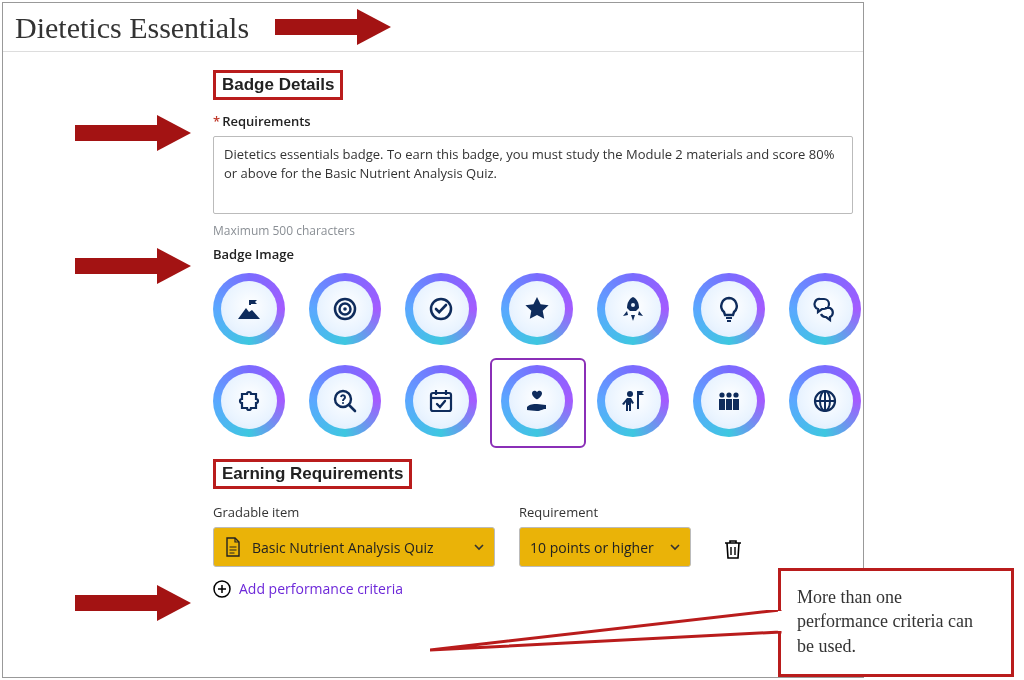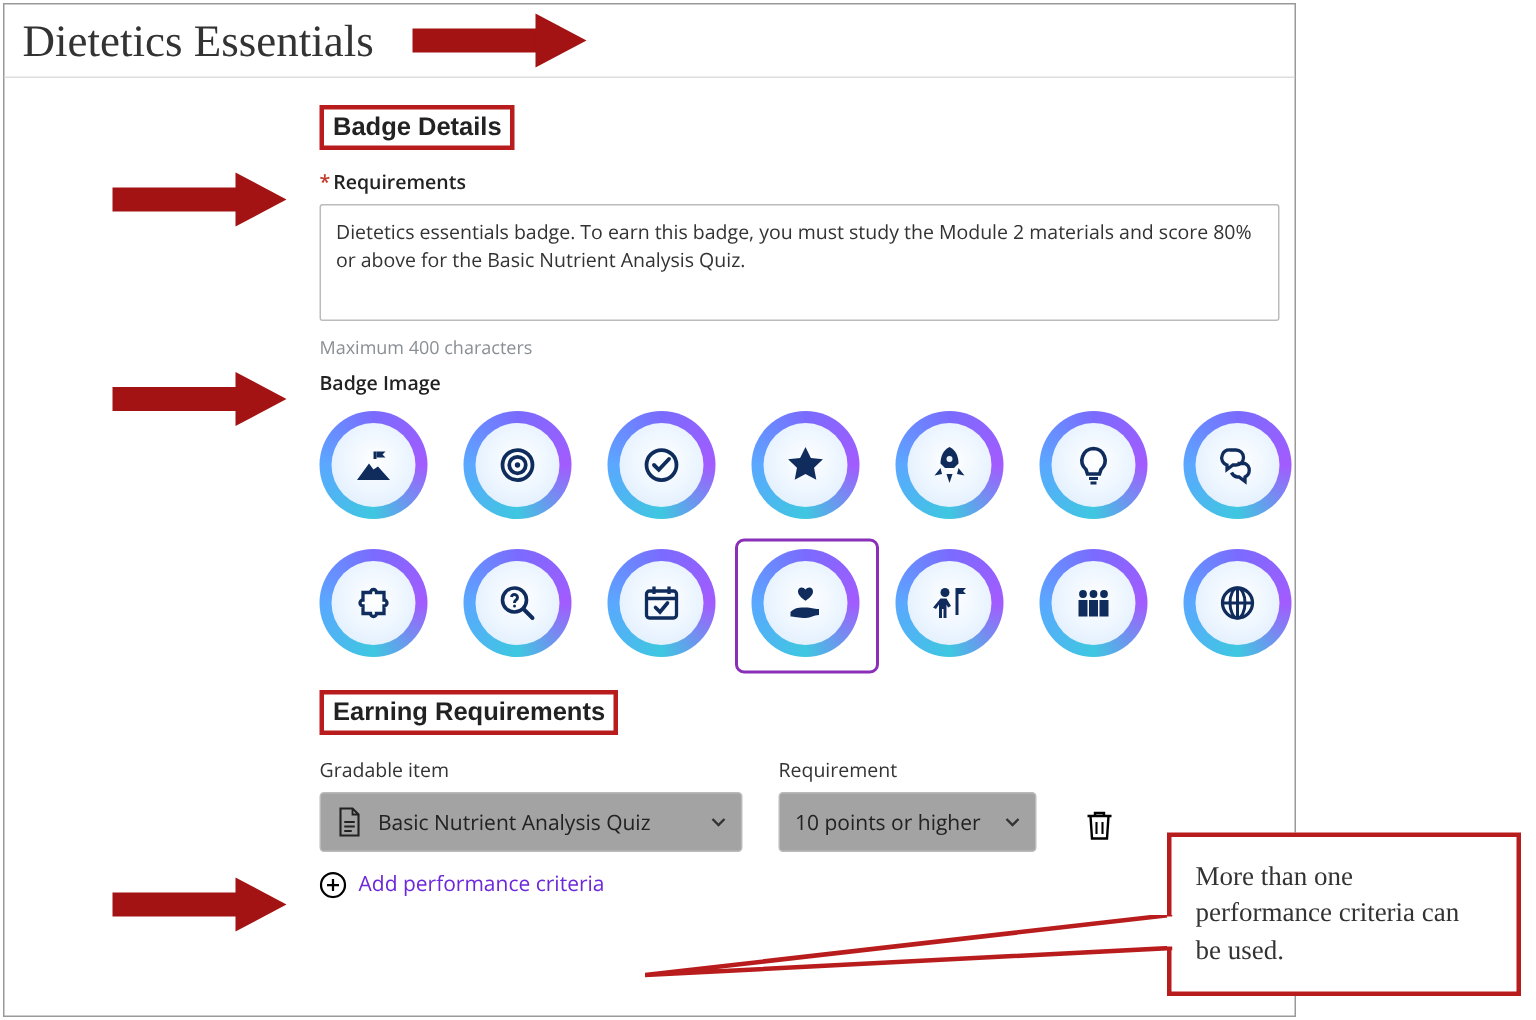--- a/index.html
+++ b/index.html
@@ -79,40 +79,40 @@
   }
   .earning { margin-top:22px;}
   .sub-hint { font-size:12px; color:#8a8f95; margin-top:8px;}
   .perf-label { font-size:14px; font-weight:500; margin-top:4px;}
   .row { display:flex; gap:24px; margin-top:14px; align-items:flex-end;}
   .col { display:flex; flex-direction:column; gap:6px;}
   .small-label { font-size:13px; color:#333;}
   .dd {
     height:40px; border:1px solid #bbb; border-radius:3px;
     display:flex; align-items:center; padding:0 10px; gap:10px;
-    background:#a3a3a3; cursor:pointer;
+    background:#eab308; cursor:pointer;
   }
   .dd .caret { margin-left:auto; color:#444;}
   .dd.gradable { width:282px;}
   .dd.req-dd { width:172px;}
   .trash { width:36px; height:36px; display:flex; align-items:center; justify-content:center; cursor:pointer; color:#111;}
   .add-row { margin-top:12px; display:flex; align-items:center; gap:8px; cursor:pointer; color:#6d28d9; font-size:14px;}
   .add-row .plus { width:18px; height:18px;}
   
   .arrow-r {
     position:absolute; width:122px; height:36px; pointer-events:none;
   }
   .arrow-r .shaft { position:absolute; left:0; top:10px; width:84px; height:16px; background:#a31313;}
   .arrow-r .head {
     position:absolute; left:82px; top:0; width:0; height:0;
     border-top:18px solid transparent; border-bottom:18px solid transparent;
     border-left:34px solid #a31313;
   }
   .callout {
-    position:absolute; right:10px; bottom:16px;
+    position:absolute; right:10px; bottom:3px;
     border:3px solid #b91c1c; background:#fff;
     width:236px; padding:14px 24px 16px 16px;
     font-family: Georgia, "Times New Roman", serif;
     font-size:18px; color:#333; line-height:1.35;
   }
   .callout-tail {
     position:absolute; pointer-events:none;
   }
   svg { display:block; }
 </style>
@@ -125,21 +125,21 @@
   <div class="hr"></div>
 
   <div class="content">
 
     <span class="section-head box-red">Badge Details</span>
 
     <div class="field-label">
       <span class="req">*</span><span>Requirements</span>
     </div>
     <textarea class="desc-area" style="">Dietetics essentials badge. To earn this badge, you must study the Module 2 materials and score 80% or above for the Basic Nutrient Analysis Quiz.</textarea>
-    <div class="hint">Maximum 400 characters</div>
+    <div class="hint">Maximum 500 characters</div>
 
     <div class="field-label" style="margin-top:6px;">Badge Image</div>
 
     <div class="badge-grid">
 
     <div class="badge">
           <div class="badge-ring"></div>
           <div class="badge-inner">
             <svg width="30" height="30" viewBox="0 0 30 30">
               <path fill="#0f2c5c" d="M15 6l2 0 0 5-2 0z"></path>

